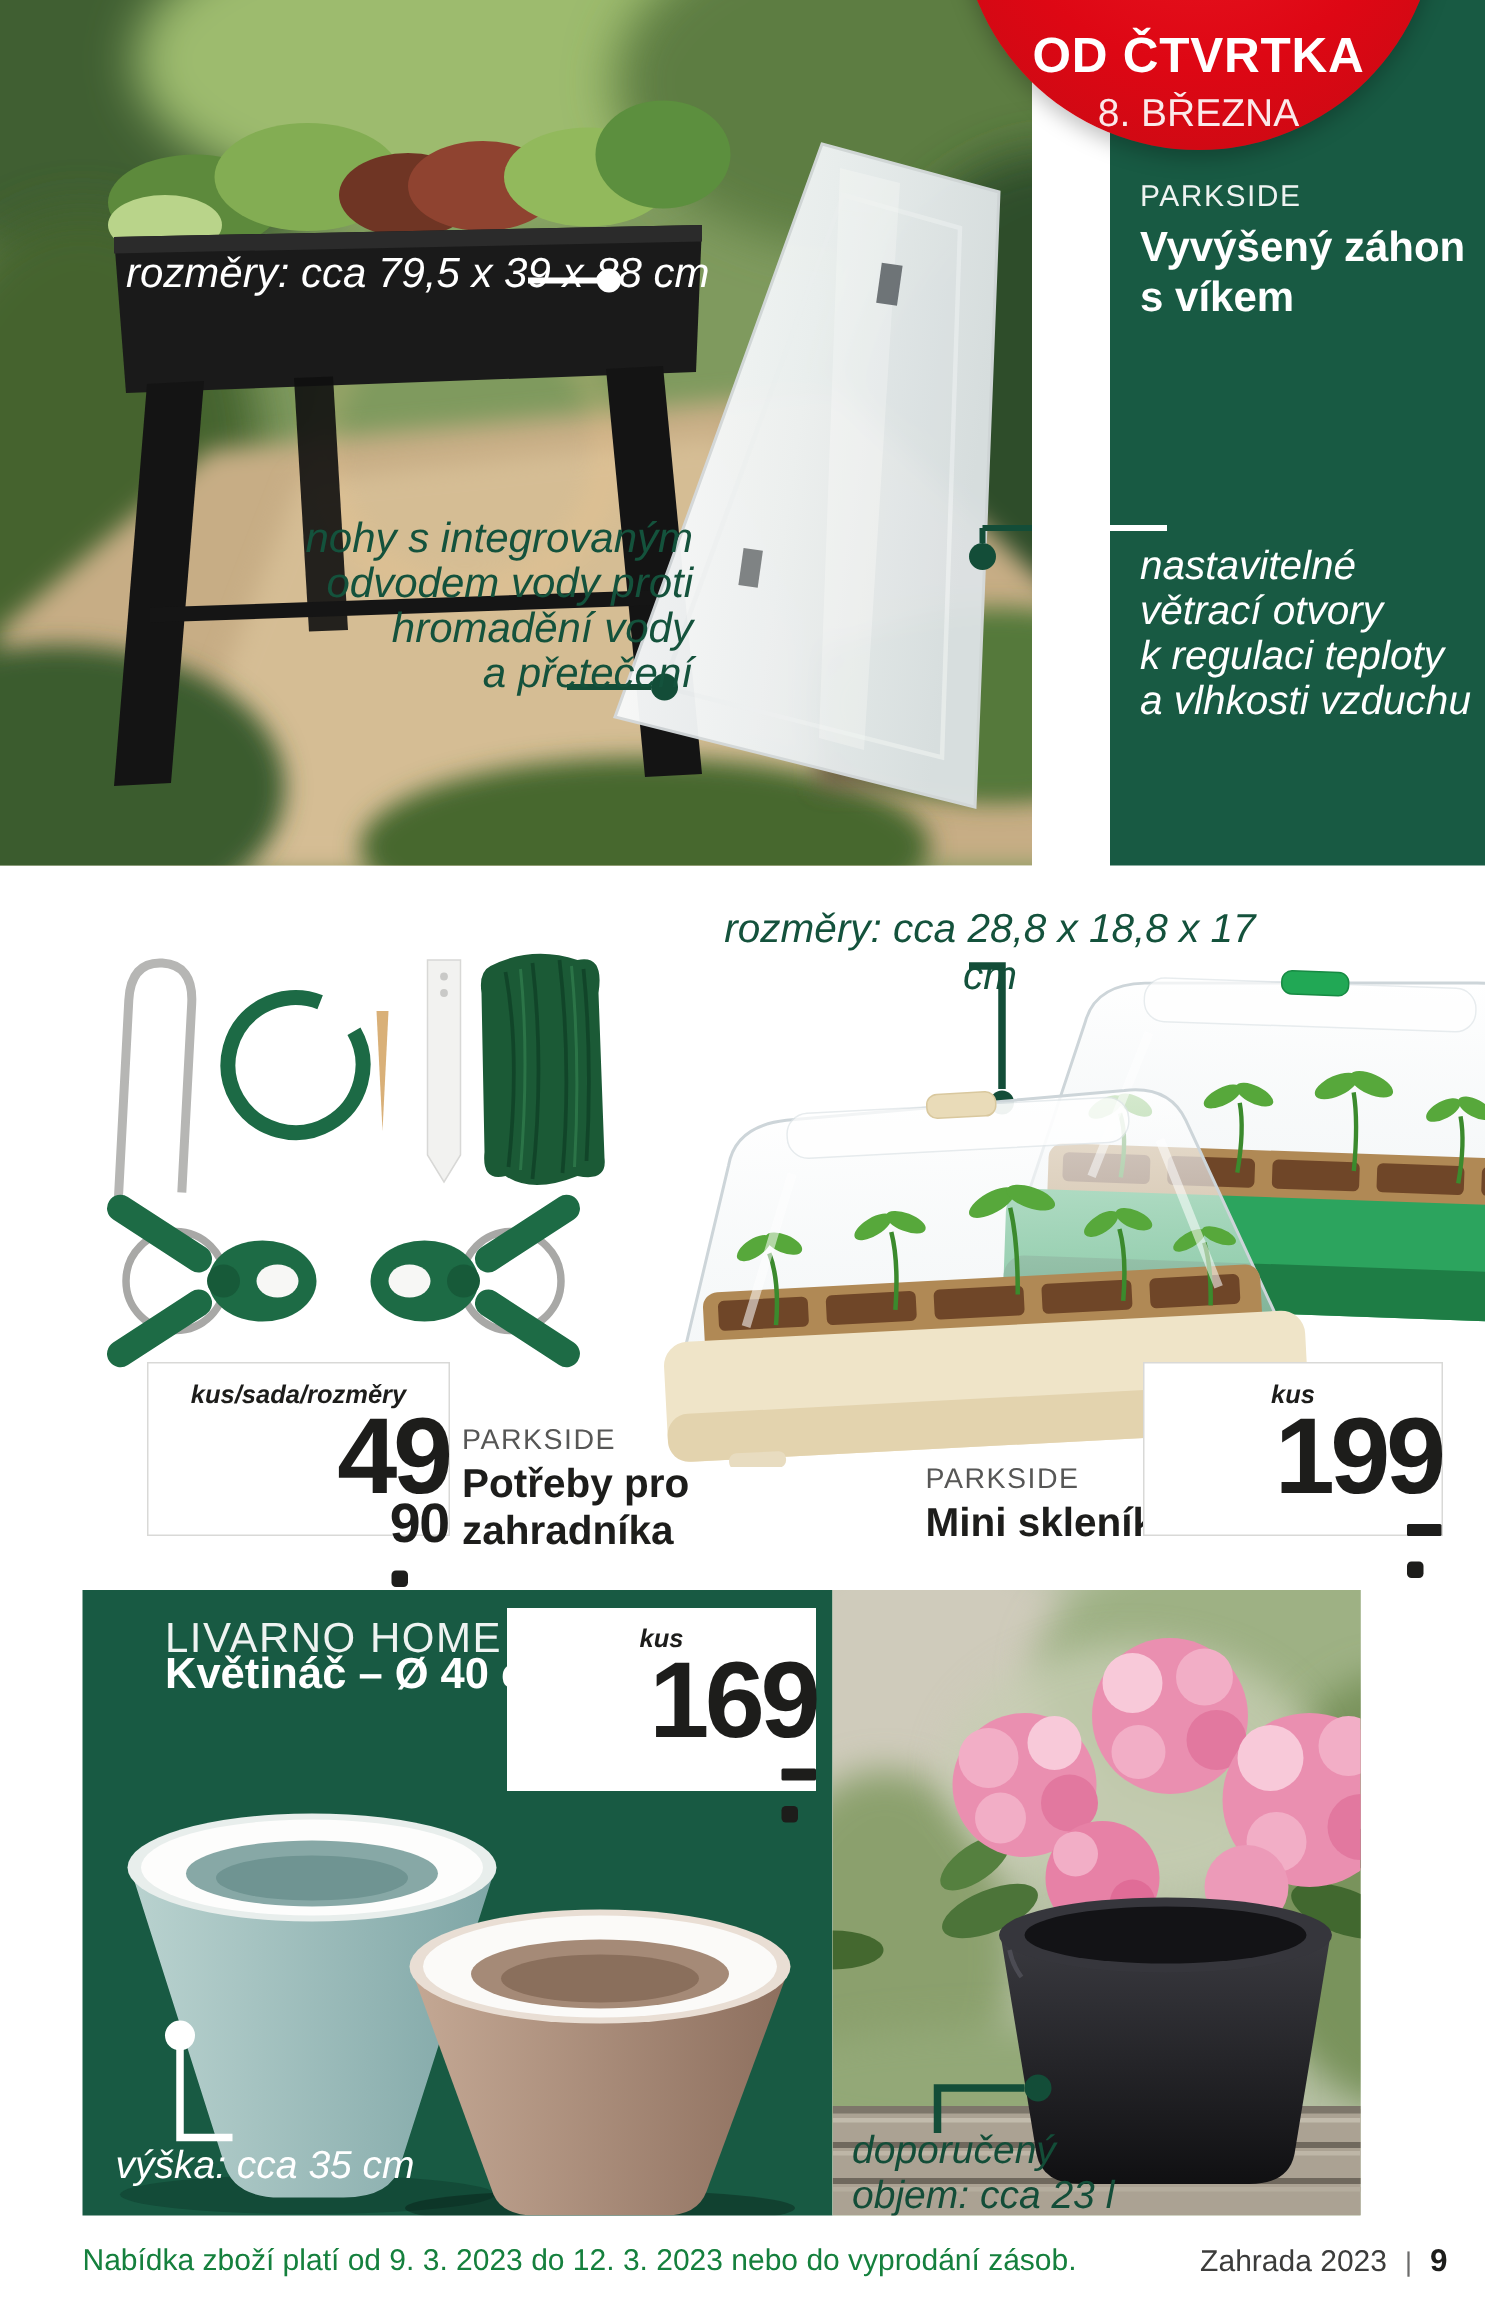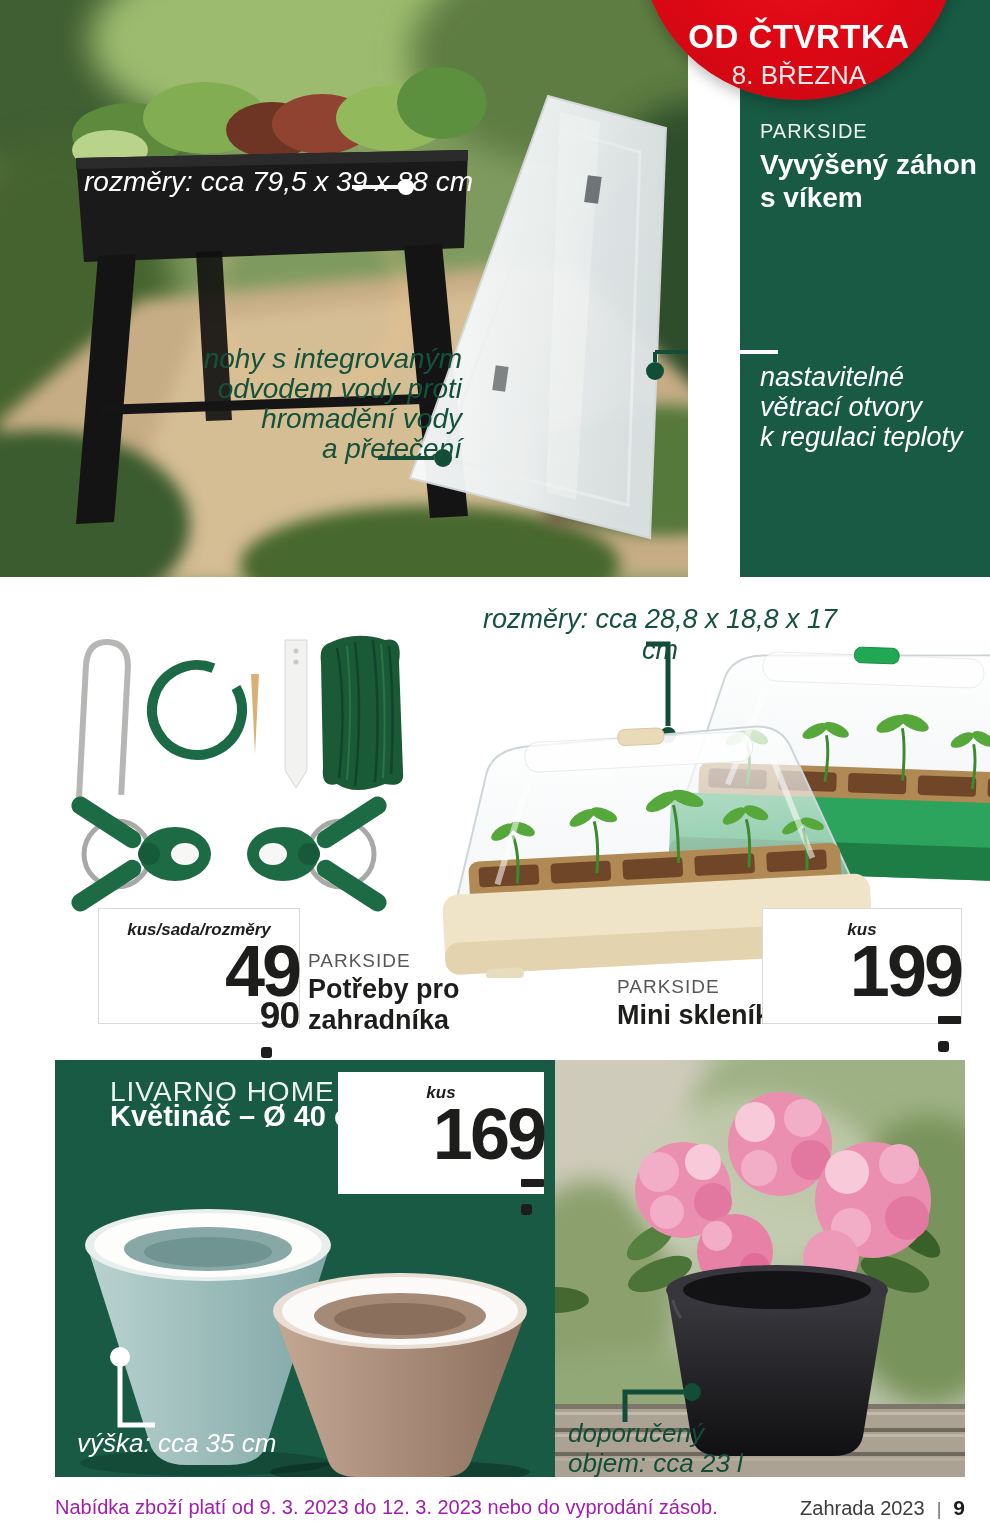--- a/index.html
+++ b/index.html
@@ -53,25 +53,25 @@
   .tools-label{left:308px;top:950px;}
   .tools-name{left:308px;top:974px;}
   .gh-label{left:617px;top:976px;}
   .gh-name{left:617px;top:1000px;}
 
   
   .panel-bottom{left:55px;top:1060px;width:500px;height:417px;background:#185A43;overflow:hidden;}
   .pb-brand{left:55px;top:16px;font-size:28px;letter-spacing:1px;color:rgba(255,255,255,.93);}
   .pb-name{left:55px;top:40px;font-size:29px;font-weight:700;color:#ffffff;}
   .height-note{left:22px;top:368px;font-style:italic;font-size:26px;color:#ffffff;}
-  .photo-bottom{left:555px;top:1060px;width:410px;height:417px;overflow:hidden;background:#b7c1a5;}
+  .photo-bottom{left:555px;top:1060px;width:352px;height:417px;overflow:hidden;background:#b7c1a5;}
   .vol-note{left:13px;top:358px;font-style:italic;font-size:26px;line-height:30px;color:#134D38;}
 
   
-  .footer-left{left:55px;top:1496px;font-size:20px;color:#a21caf;}
+  .footer-left{left:55px;top:1496px;font-size:20px;color:#15803d;}
   .footer-right{right:25px;top:1496px;display:flex;align-items:baseline;gap:12px;color:#3c3c3b;text-align:center;}
   .footer-right .cat{font-size:20px;}
   .footer-right .sep{font-size:18px;color:#6b6b6a;}
   .footer-right .pg{font-size:21px;font-weight:700;color:#1d1d1b;}
 </style>
 </head>
 <body>
 
 <div class="page">
 
@@ -157,20 +157,21 @@
     <div class="abs panel-title">
       <span>Vyvýšený záhon</span><br>
       <span>s víkem</span>
     </div>
 
     <div class="abs vent-line"></div>
     <div class="abs panel-note">
       <span>nastavitelné</span><br>
       <span>větrací otvory</span><br>
       <span>k regulaci teploty</span><br>
+      <span>a vlhkosti vzduchu</span>
     </div>
   </div>
 
   <div class="abs badge">
     <div class="b1">OD ČTVRTKA</div>
     <div class="b2">8. BŘEZNA</div>
   </div>
 
   <div class="abs mid-dims">rozměry: cca 28,8 x 18,8 x 17 cm</div>
 

